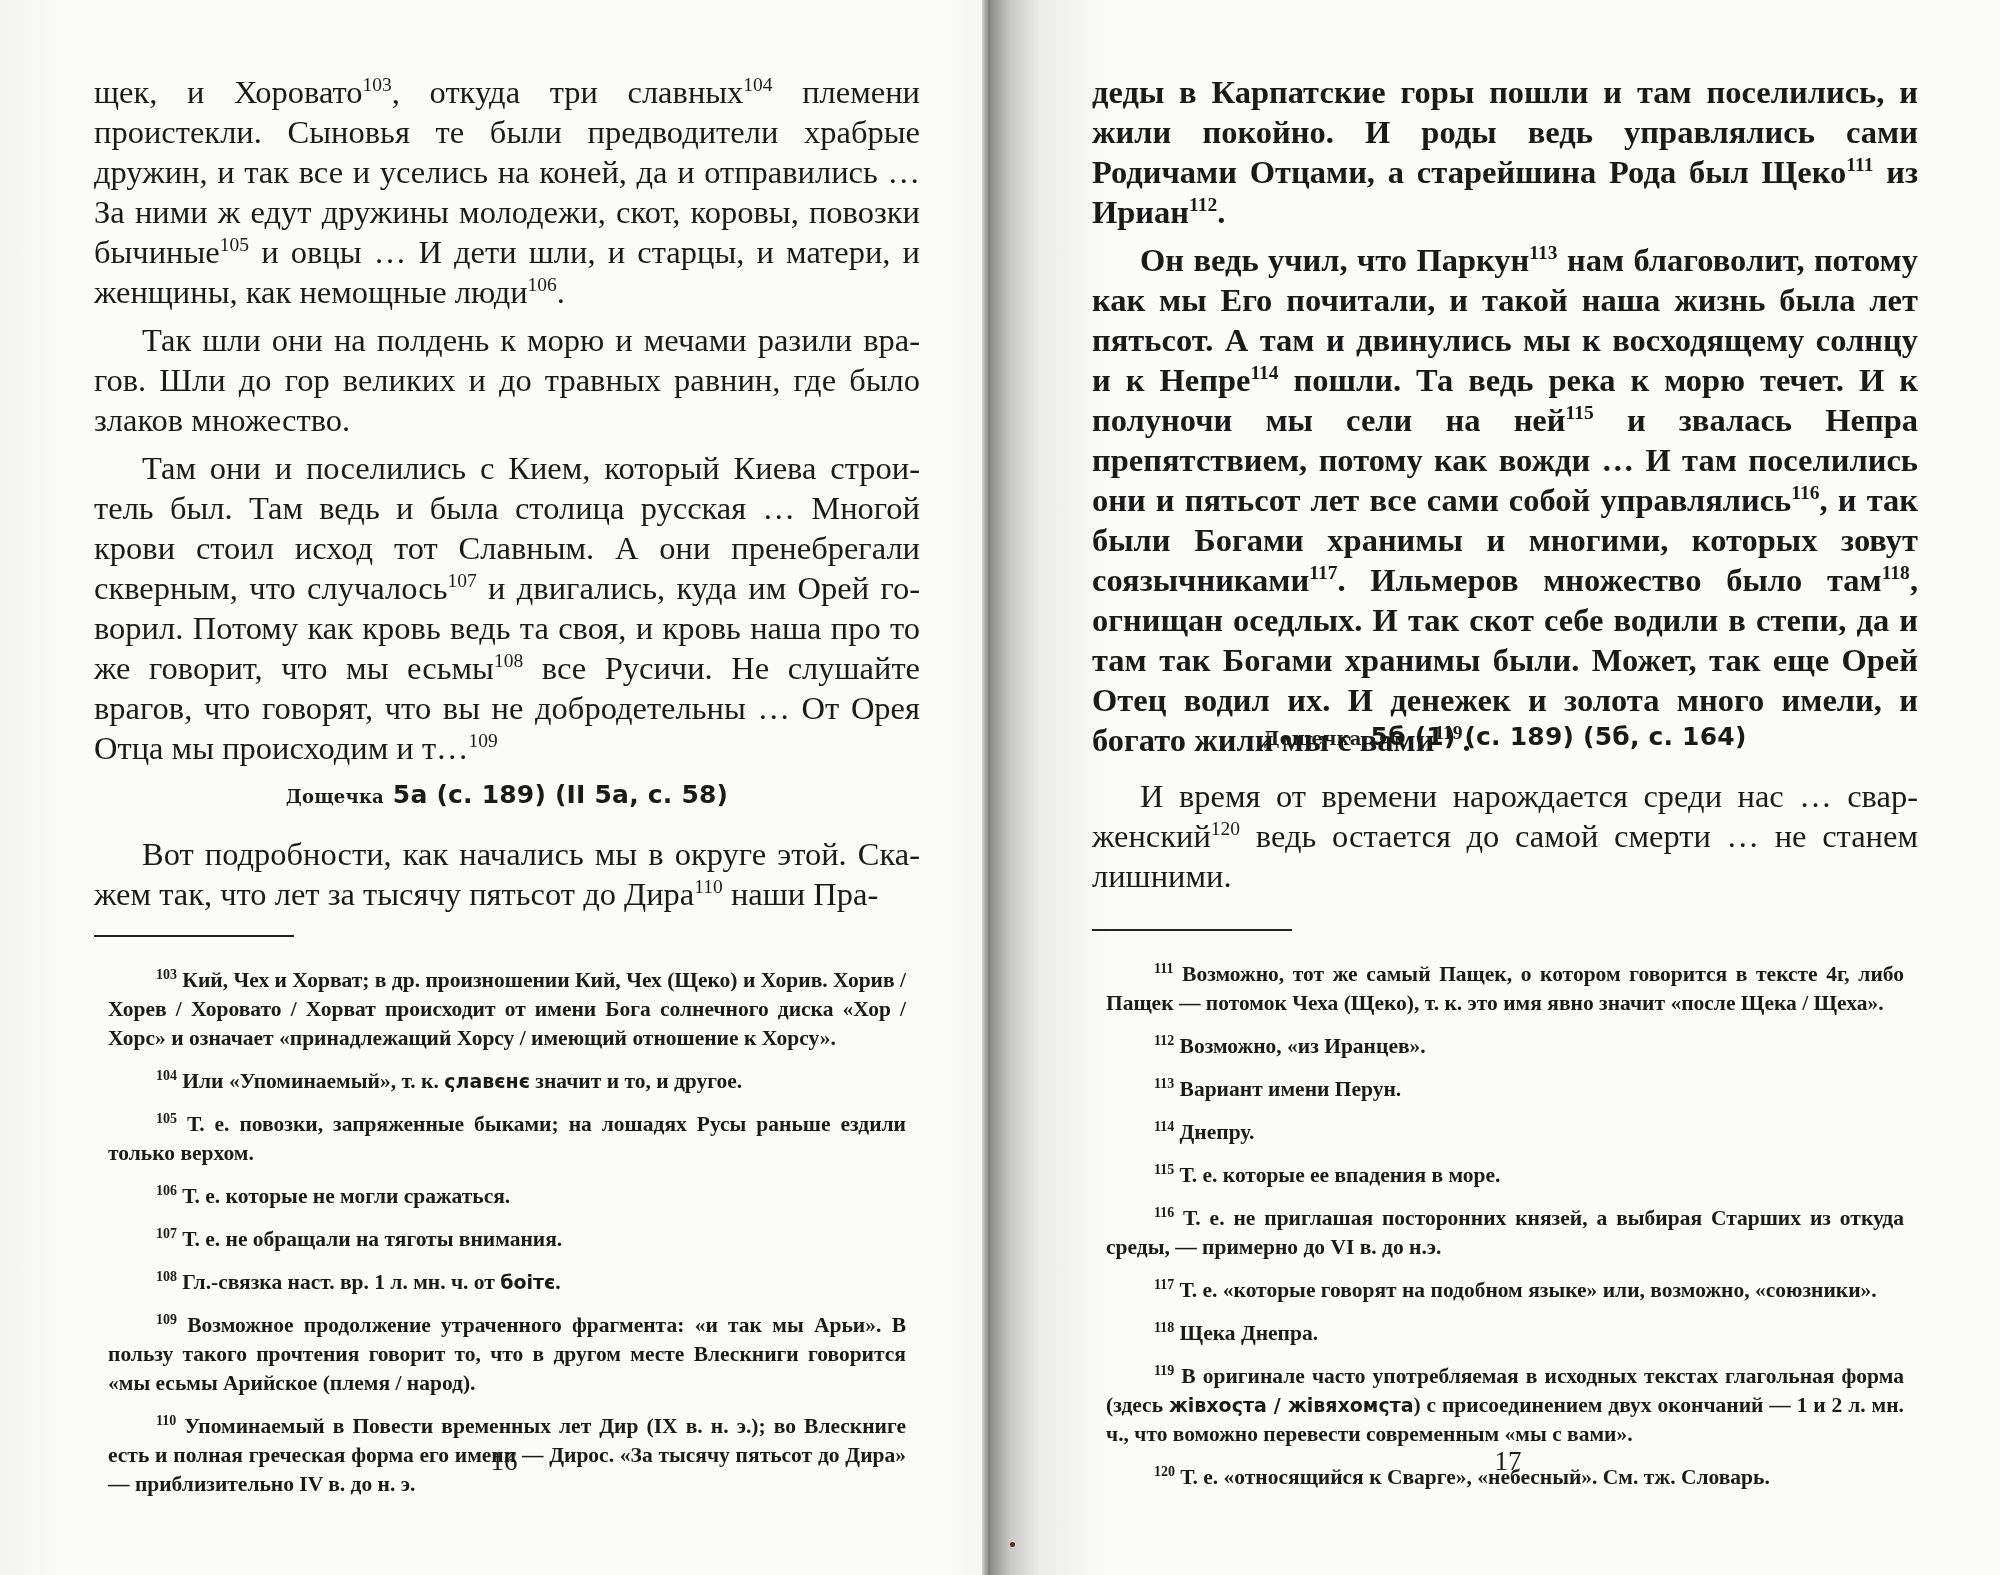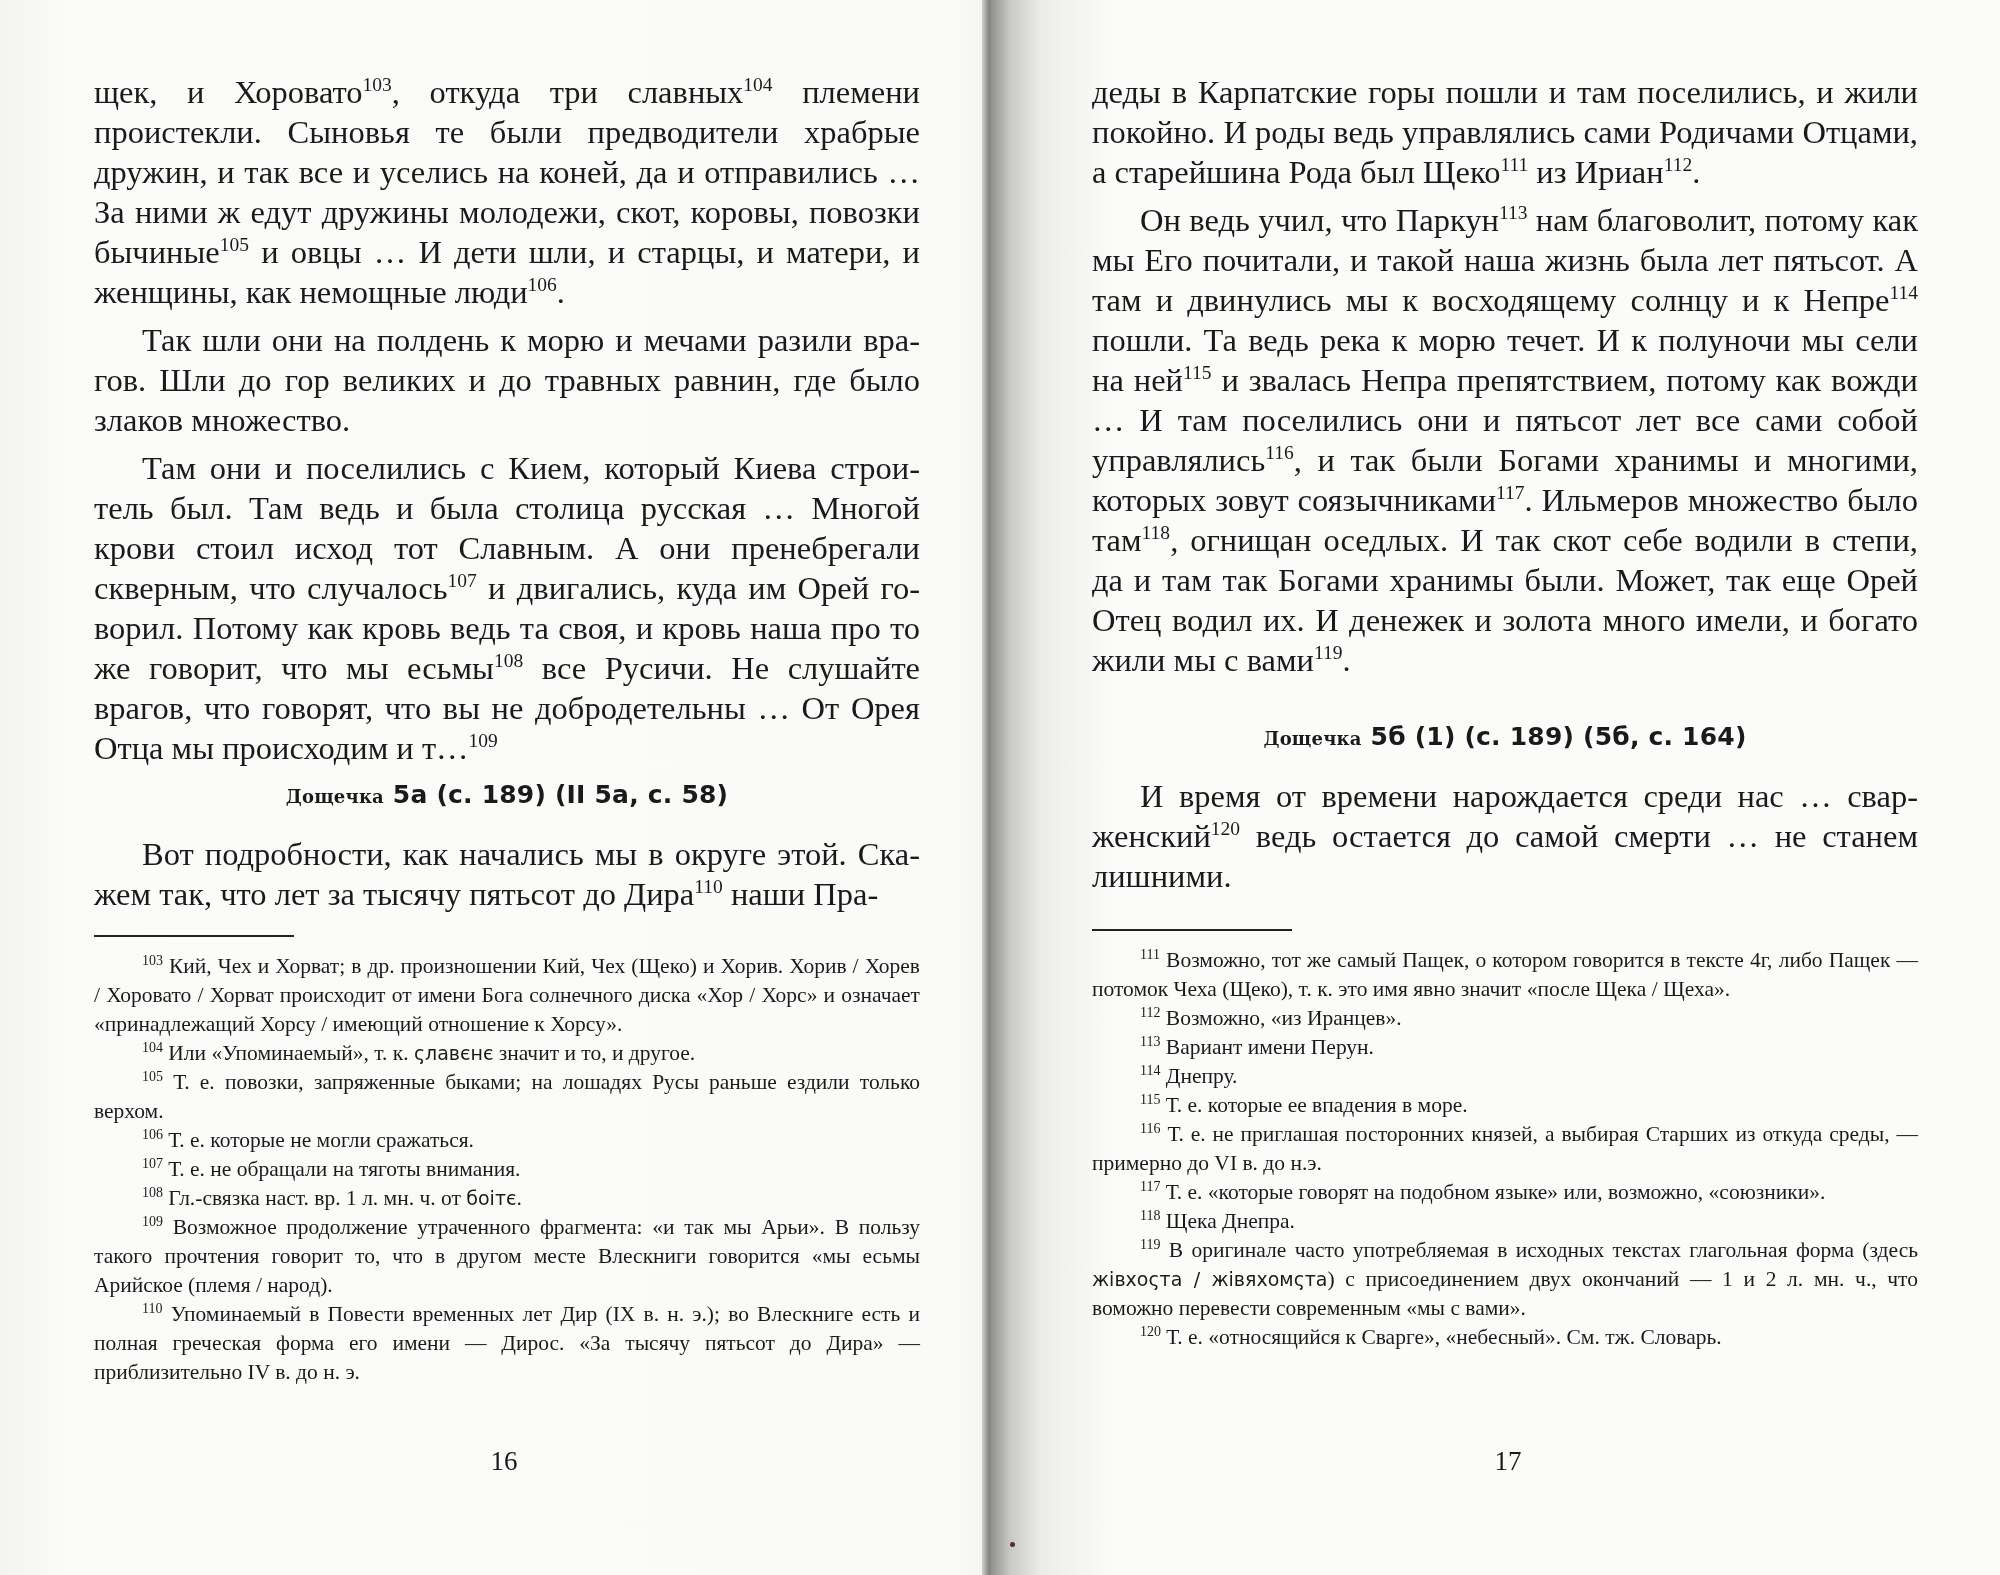--- a/index.html
+++ b/index.html
@@ -13,21 +13,21 @@
             background:linear-gradient(to right,#d0d0cf,#7a7a79 45%,#9a9a99 70%,#e5e5e4); }
   .text { position:absolute; }
   .left .text { left:94px; width:826px; }
   .body-p { font-size:32.5px; line-height:40px; text-align:justify; margin:0; hyphens:manual; }
   .body-p.indent { text-indent:48px; }
   .body-p + .body-p { margin-top:8px; }
   sup { font-size:60%; line-height:0; vertical-align:super; }
   .heading { font-family:"DejaVu Sans", sans-serif; font-size:25px; text-align:center; margin:0; letter-spacing:0.2px; }
   .heading .hword { font-family:"DejaVu Serif", serif; font-weight:bold; font-size:18px; }
   .divider { height:2px; background:#222; width:200px; margin:0; }
-  .fn { font-size:21.5px; line-height:29px; text-align:justify; margin:0; text-indent:48px; }
+  .fn { font-size:21.5px; line-height:29px; text-align:justify; margin:14px; text-indent:48px;font-weight:bold; }
   .fn sup { font-size:65%; }
   .fn .glyph { font-family:"DejaVu Sans", sans-serif; font-size:19px; }
   .pagenum { position:absolute; font-size:27px; top:1446px; text-align:center; width:60px; }
   .spot { position:absolute; width:5px; height:5px; background:#5a2a2a; border-radius:50%; }
 </style>
 </head>
 <body>
 
 <div class="spread">
 
@@ -71,21 +71,21 @@
 
     <div class="pagenum" style="left:474px;">16</div>
   </div>
 
   <div class="gutter"></div>
 
   <div class="page right" style="left:990px;">
   </div>
 
   <div>
-    <div class="text" style="top:72px; left:1092px; width:826px;">
+    <div class="text" style="top:72px; left:1092px; width:826px;font-weight:bold;">
       <p class="body-p">
         <span>деды в Карпатские горы пошли и там поселились, и жили покойно. И роды ведь управлялись сами Родичами Отца­ми, а старейшина Рода был Щеко</span><sup>111</sup><span> из Ириан</span><sup>112</sup><span>.</span>
       </p>
       <p class="body-p indent">
         <span>Он ведь учил, что Паркун</span><sup>113</sup><span> нам благоволит, потому как мы Его почитали, и такой наша жизнь была лет пять­сот. А там и двинулись мы к восходящему солнцу и к Не­пре</span><sup>114</sup><span> пошли. Та ведь река к морю течет. И к полуночи мы сели на ней</span><sup>115</sup><span> и звалась Непра препятствием, потому как вожди … И там поселились они и пятьсот лет все сами собой управлялись</span><sup>116</sup><span>, и так были Богами хранимы и многими, которых зовут соязычниками</span><sup>117</sup><span>. Ильмеров мно­жество было там</span><sup>118</sup><span>, огнищан оседлых. И так скот себе во­дили в степи, да и там так Богами хранимы были. Может, так еще Орей Отец водил их. И денежек и золота много имели, и богато жили мы с вами</span><sup>119</sup><span>.</span>
       </p>
     </div>
 
     <h2 class="text heading" style="top:722px; left:1092px; width:826px;">
       <span class="hword">Дощечка</span><span> 5б (1) (с. 189) (5б, с. 164)</span>

